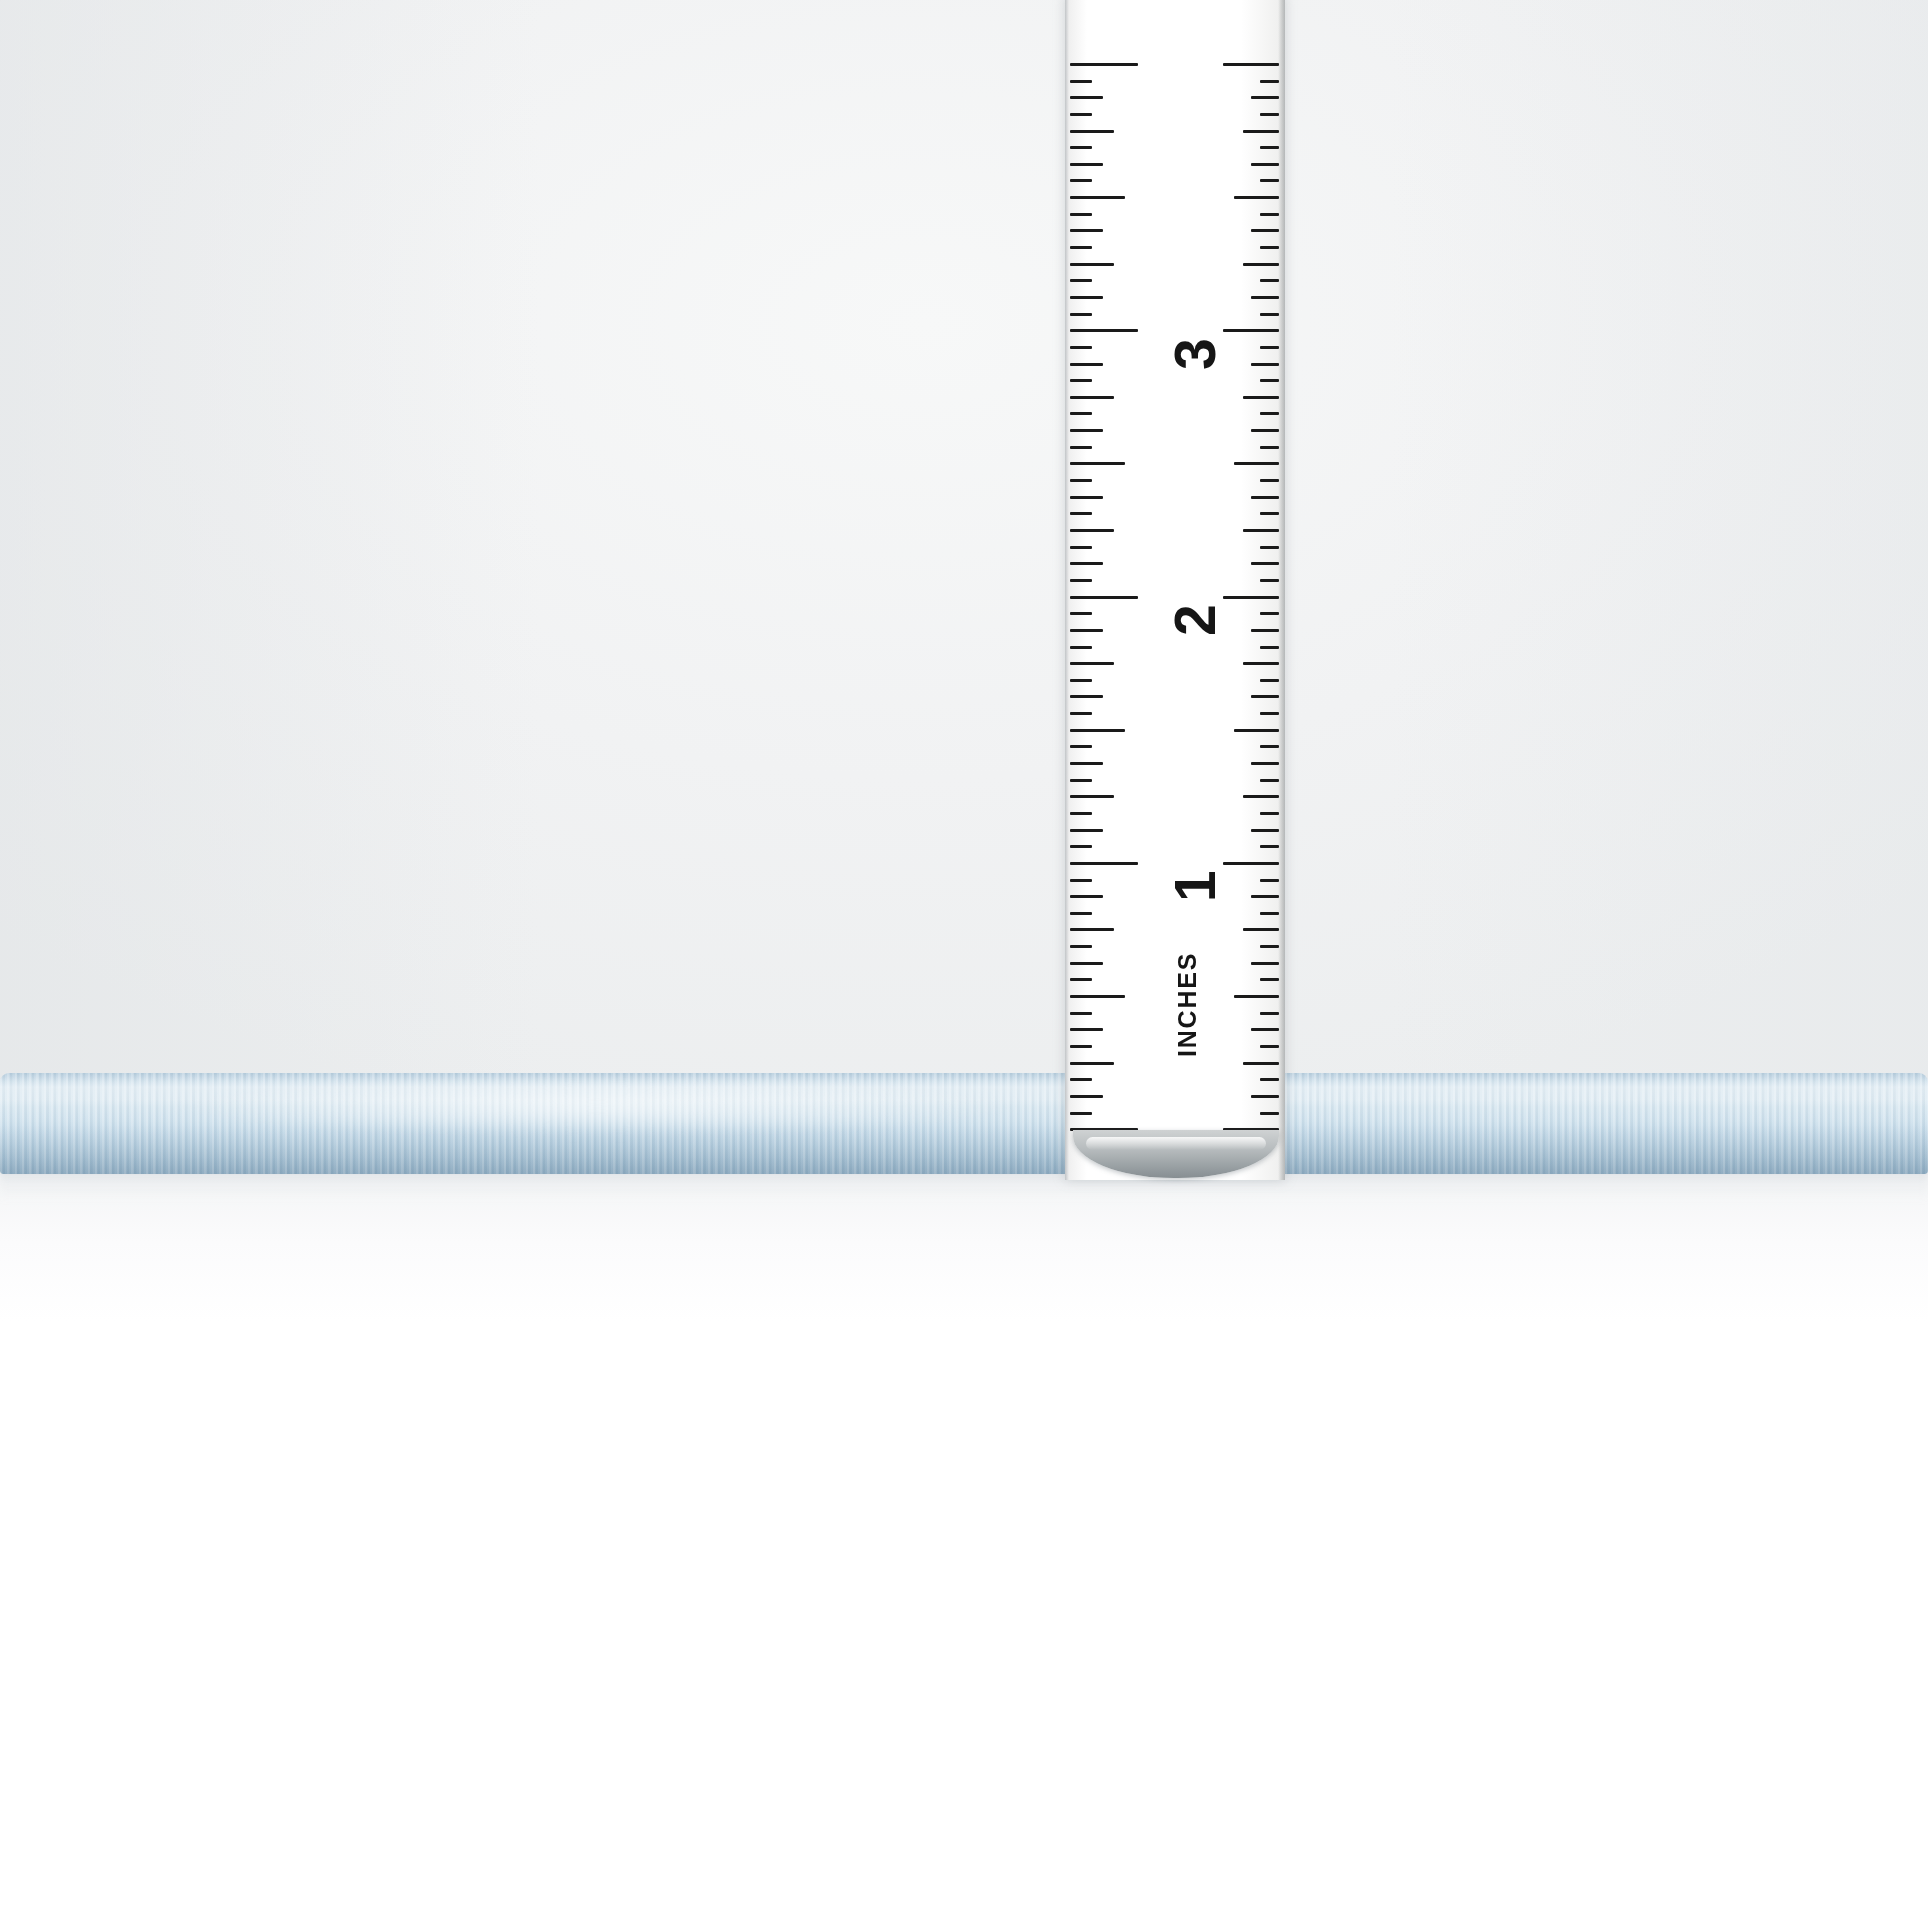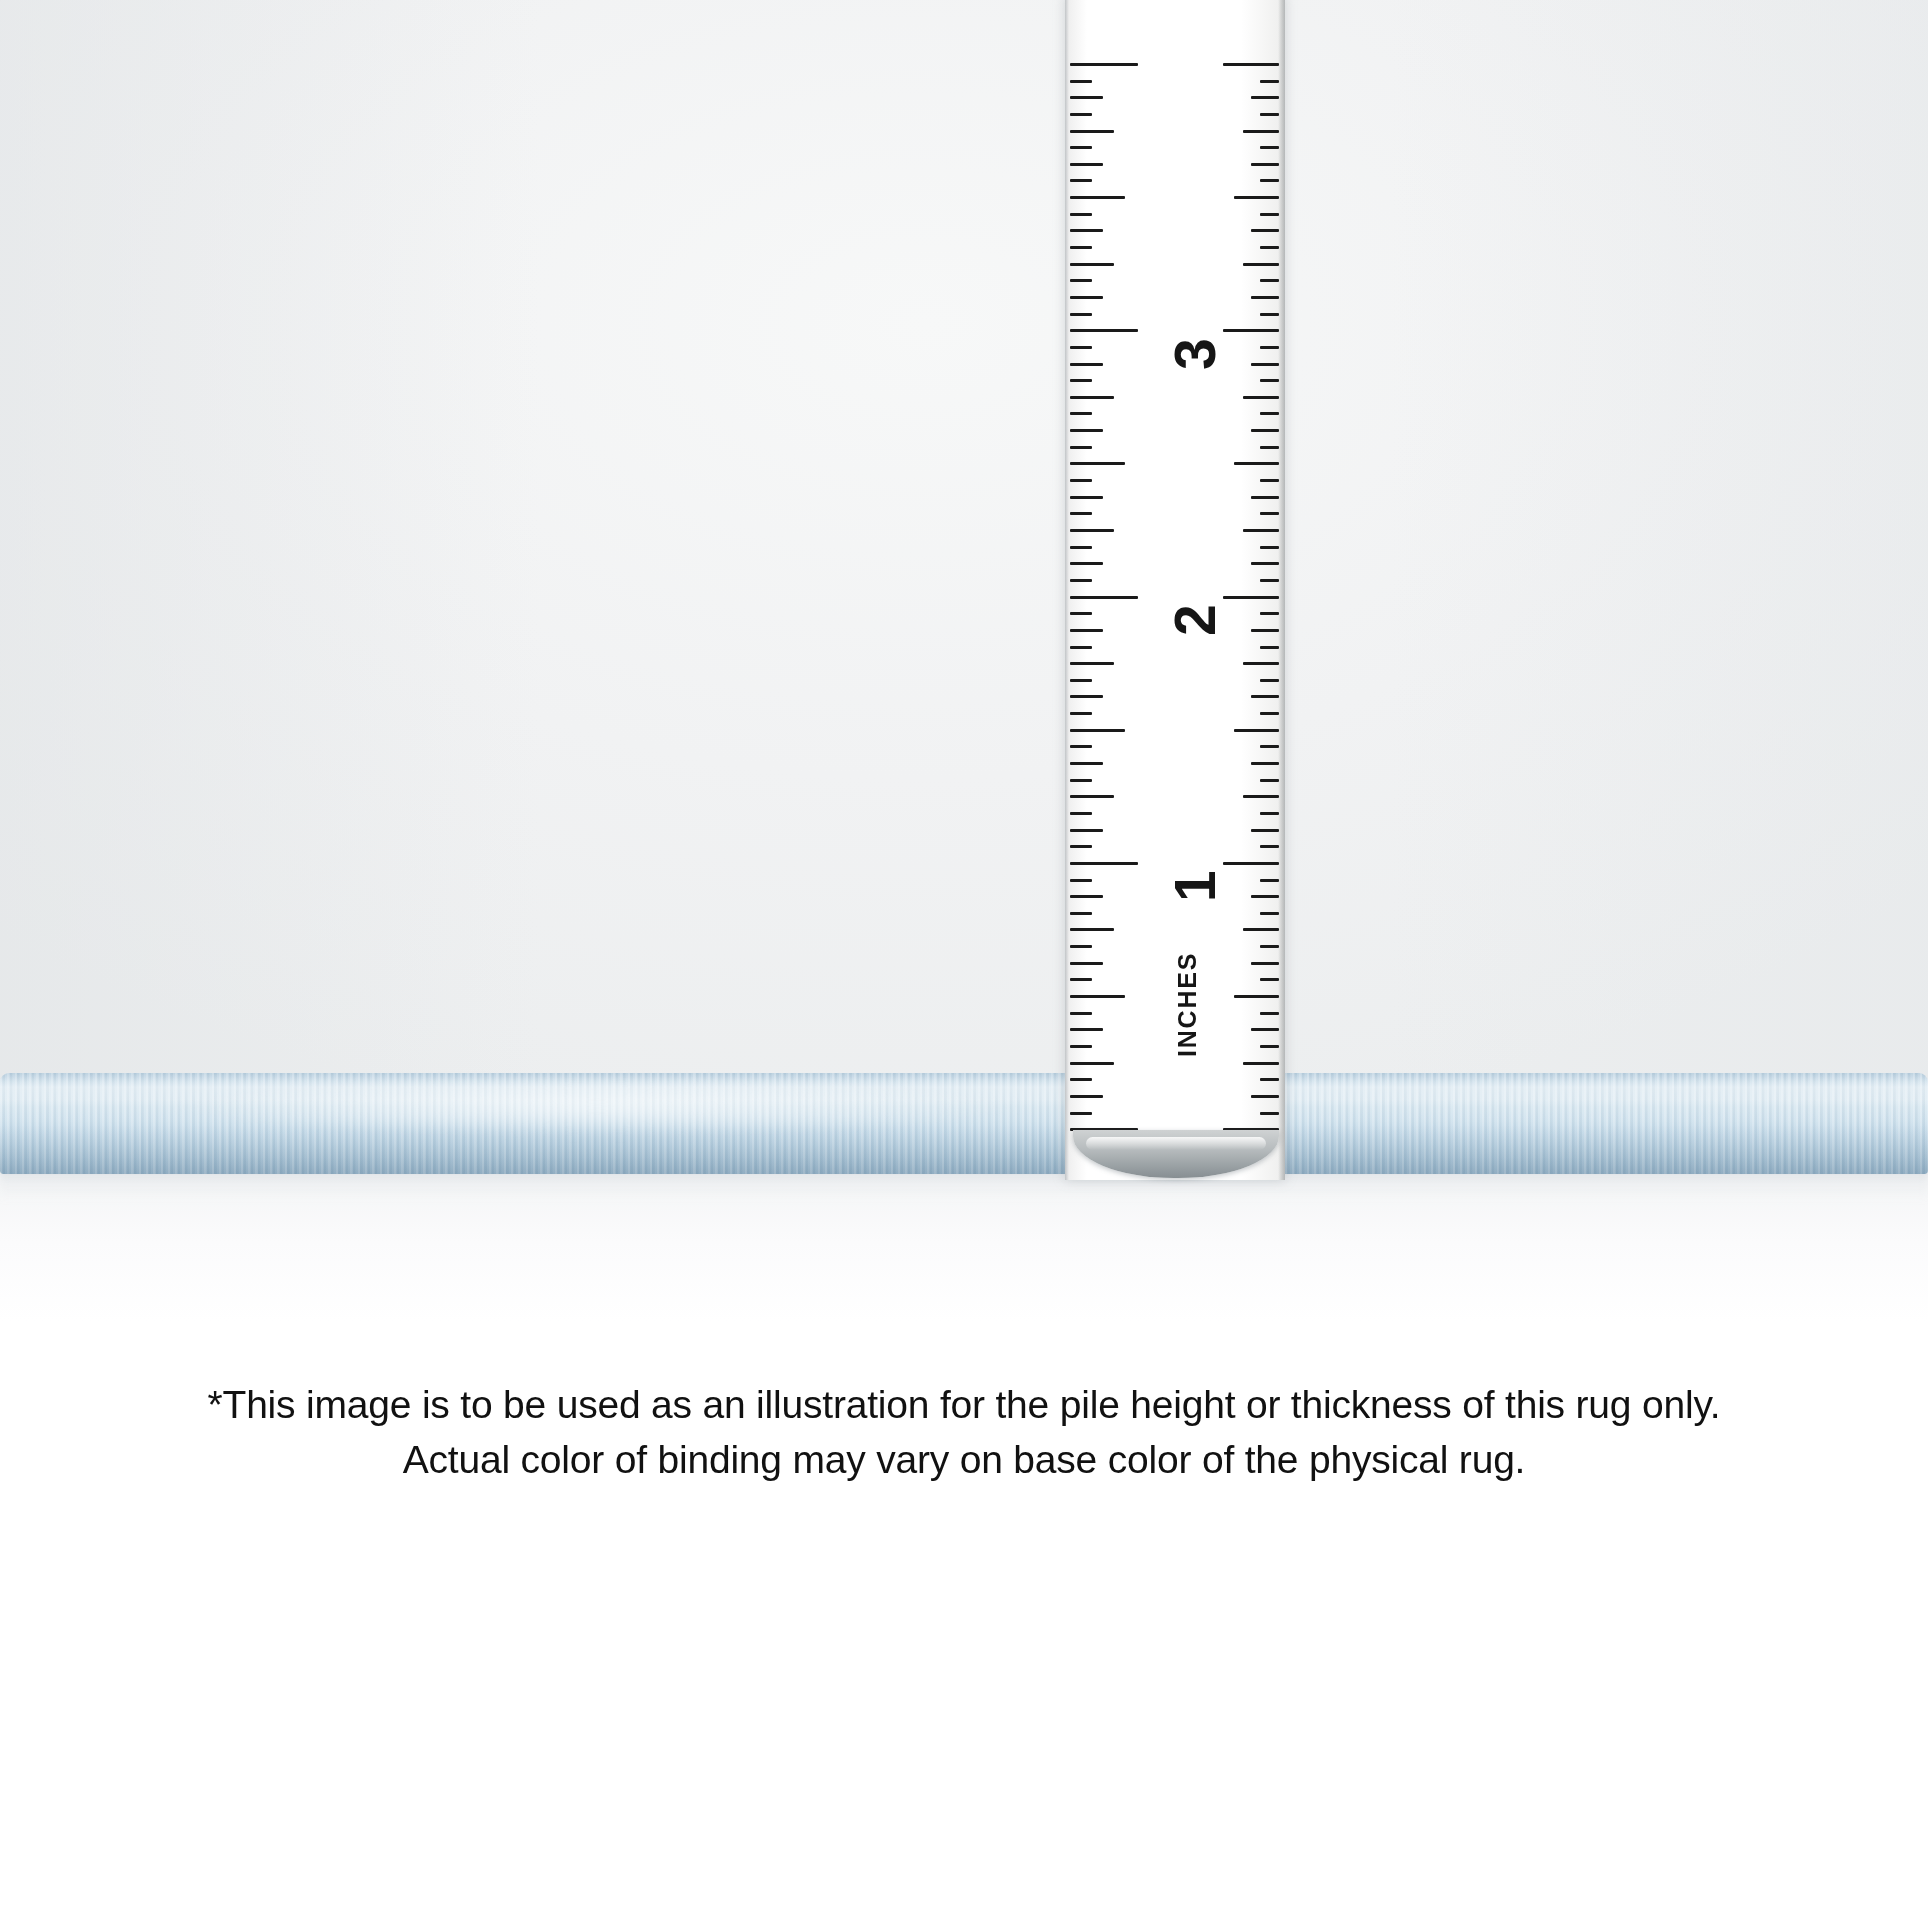--- a/index.html
+++ b/index.html
@@ -403,19 +403,15 @@
             <div class="tape-label" style="top: 1062px;">INCHES</div>
           </div>
       </div>
     </div>
     <div class="tape-tip">
       <div class="tape-tip-shine"></div>
     </div>
 
   </div>
 
-  <div class="caption">
-    <span class="line">*This image is to be used as an illustration for the pile height or thickness of this rug only.</span>
-    <span class="line">Actual color of binding may vary on base color of the physical rug.</span>
-  </div>
 
 </div>
 
 
 </body></html>

